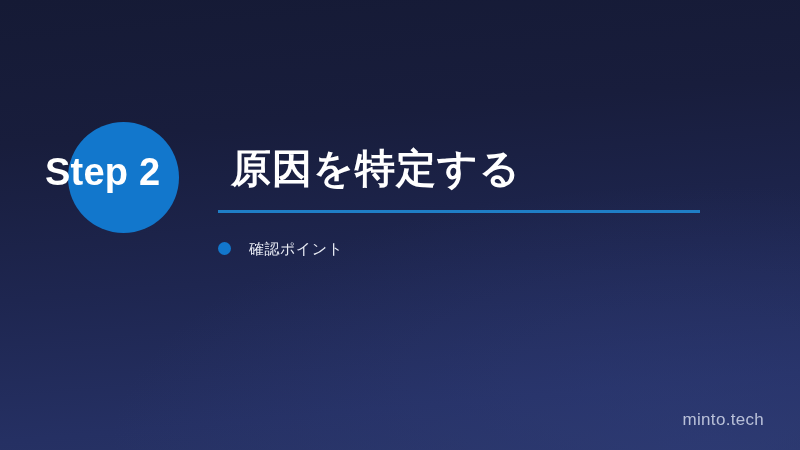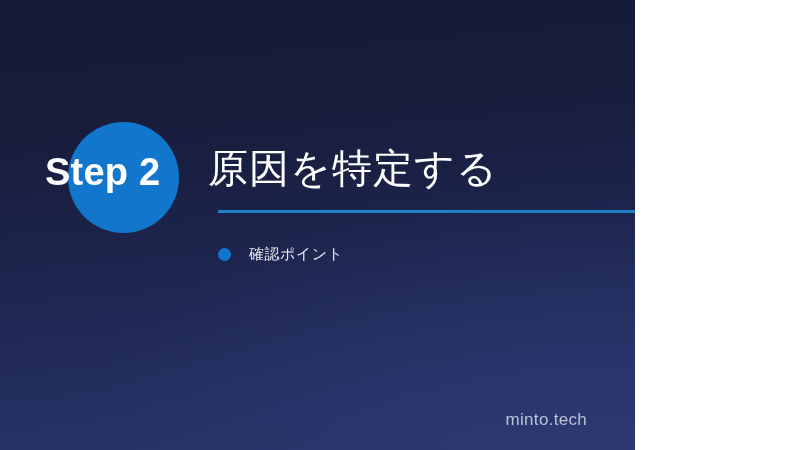--- a/index.html
+++ b/index.html
@@ -7,21 +7,21 @@
     padding: 0;
   }
   body {
     width: 800px;
     height: 450px;
     overflow: hidden;
     font-family: "Liberation Sans", "DejaVu Sans", sans-serif;
   }
   #slide {
     position: relative;
-    width: 635px;
+    width: 800px;
     height: 450px;
     background: linear-gradient(175deg, #151a35 0%, #181d3c 28%, #1e2650 58%, #253063 85%, #293566 100%);
     overflow: hidden;
   }
   #slide::after {
     content: "";
     position: absolute;
     inset: 0;
     background: radial-gradient(120% 95% at 88% 100%, rgba(48,62,124,0.55) 0%, rgba(48,62,124,0.0) 62%);
     pointer-events: none;
@@ -43,25 +43,25 @@
     z-index: 3;
     font-size: 38px;
     font-weight: bold;
     color: #ffffff;
     letter-spacing: 0.2px;
     white-space: nowrap;
     line-height: 1;
   }
   #slide-title {
     position: absolute;
-    left: 208px;
+    left: 231px;
     top: 148px;
     z-index: 3;
     font-size: 40px;
-    font-weight: normal;
+    font-weight: bold;
     color: #ffffff;
     letter-spacing: 1px;
     white-space: nowrap;
     line-height: 1;
   }
   #title-rule {
     position: absolute;
     left: 218px;
     top: 210px;
     width: 482px;
@@ -73,42 +73,42 @@
     position: absolute;
     left: 218px;
     top: 236px;
     z-index: 3;
     margin: 0;
     padding: 0;
     list-style: none;
   }
   .bullet-item {
     display: flex;
-    align-items: flex-end;
+    align-items: center;
     height: 25px;
     margin-bottom: 20px;
   }
   .bullet-dot {
     width: 13px;
     height: 13px;
     border-radius: 50%;
     background: #1277cc;
     flex: 0 0 13px;
   }
   .bullet-text {
     margin-left: 18px;
     font-size: 15px;
     color: #e9ecf5;
     letter-spacing: 0.5px;
     white-space: nowrap;
     line-height: 1;
   }
   #footer-brand {
     position: absolute;
-    right: 48px;
+    right: 36px;
     bottom: 22px;
     z-index: 3;
     font-size: 17px;
     color: #b9c0d8;
     letter-spacing: 0.3px;
     line-height: 1;
   }
 </style>
 </head>
 <body>

